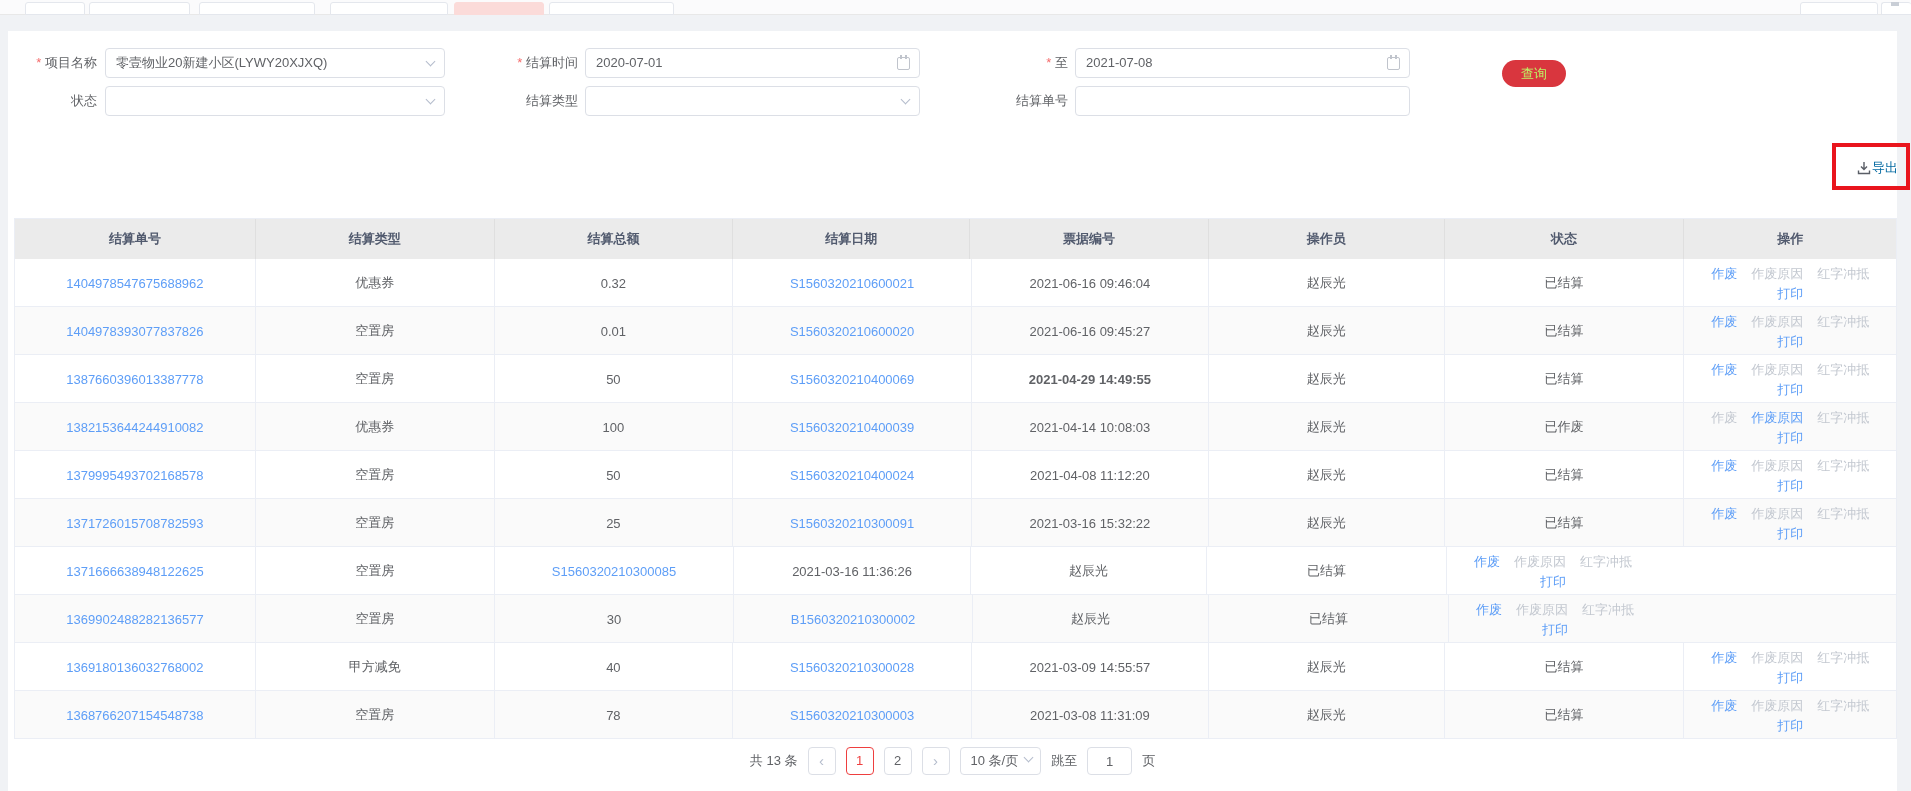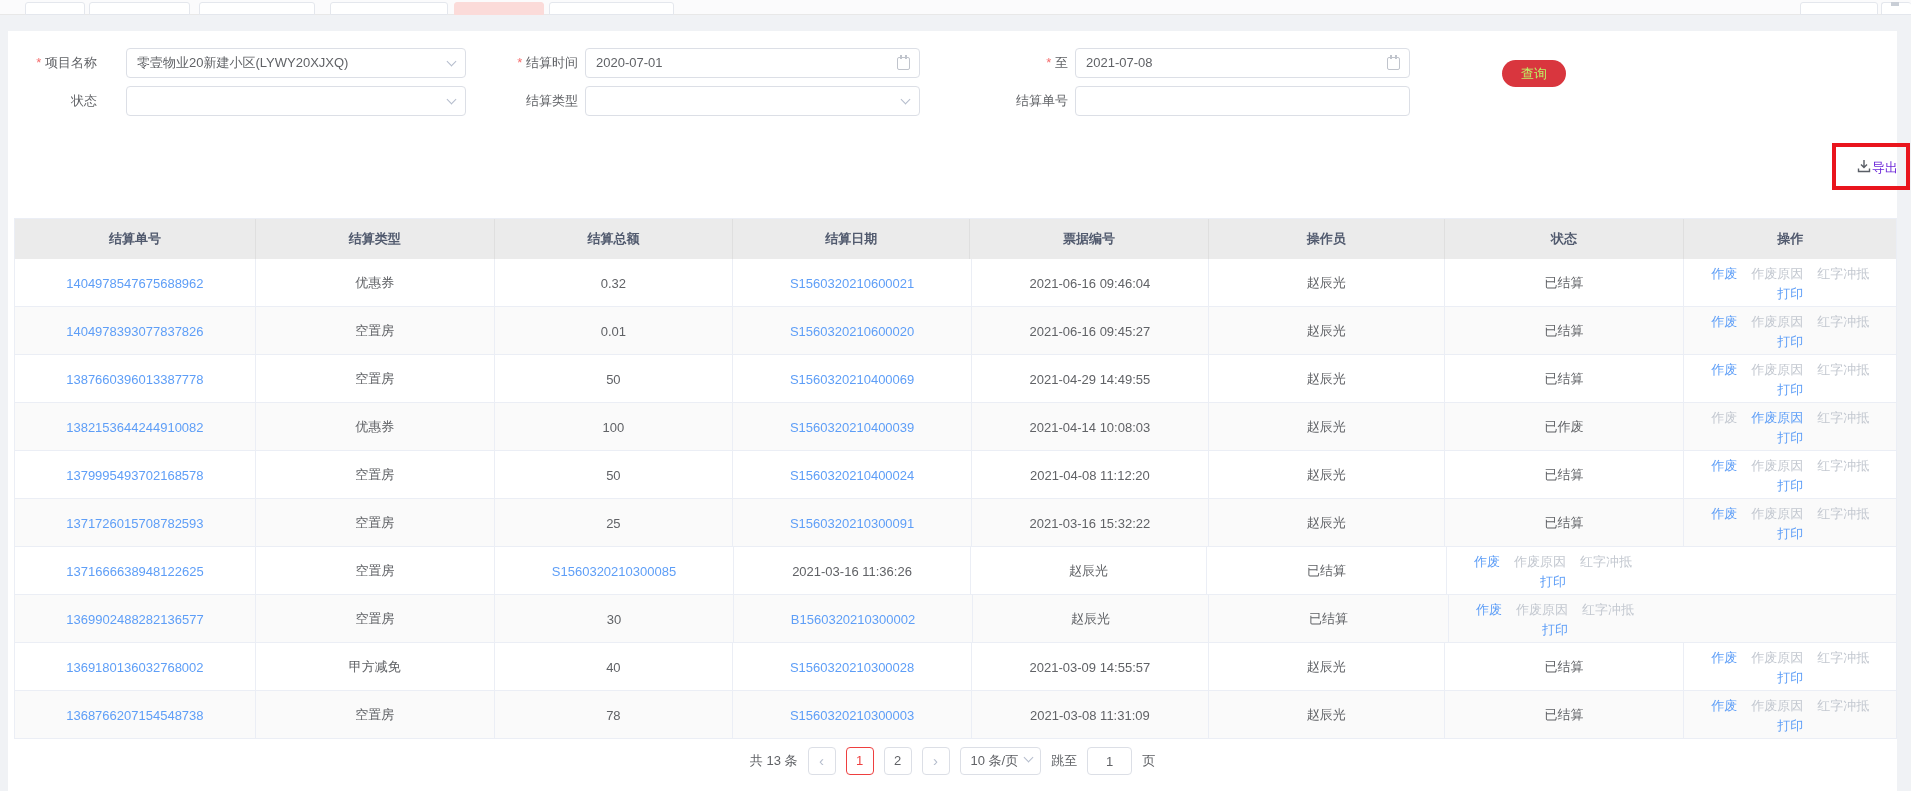--- a/index.html
+++ b/index.html
@@ -22,37 +22,37 @@
   .card { position:absolute; left:8px; top:31px; width:1889px; height:760px; background:#fff; }
 
   
   .frow { position:absolute; left:0; height:30px; width:100%; }
   .frow1 { top:17px; } .frow2 { top:55px; }
   .flabel { position:absolute; top:0; height:30px; line-height:30px; text-align:right; color:#606266; }
   .req::before { content:"* "; color:#f56c6c; }
   .l1 { left:0; width:89px; } .l2 { left:470px; width:100px; } .l3 { left:990px; width:70px; }
   .fctl { position:absolute; top:0; height:30px; border:1px solid #dcdfe6; border-radius:4px;
     background:#fff; line-height:28px; padding:0 10px; color:#606266; }
-  .c1 { left:97px; width:340px;margin-left:21px; } .c2 { left:577px; width:335px; } .c3 { left:1067px; width:335px; }
+  .c1 { left:97px; width:340px; } .c2 { left:577px; width:335px; } .c3 { left:1067px; width:335px; }
   .chev { position:absolute; right:10px; top:9px; width:7px; height:7px;
     border-right:1px solid #b4bccc; border-bottom:1px solid #b4bccc; transform:rotate(45deg); }
   .cal { position:absolute; right:9px; top:8px; width:13px; height:13px;
     border:1px solid #c0c4cc; border-radius:2px; }
   .cal::before { content:""; position:absolute; left:2px; top:-3px; width:2px; height:4px; background:#c0c4cc; }
   .cal::after  { content:""; position:absolute; right:2px; top:-3px; width:2px; height:4px; background:#c0c4cc; }
   .query-btn { position:absolute; left:1494px; top:12px; width:64px; height:27px;
     background:var(--accent-red,#d9363e); color:#bef264; border:none; border-radius:14px;
     font-size:13px; cursor:pointer; font-family:inherit; }
 
   
   .annot-box { position:absolute; left:1824px; top:112px; width:78px; height:47px;
     border:4px solid var(--annotation-red,#e9151d); }
   .export-btn { position:absolute; right:8px; top:12px; background:none; border:none;
-    color:#6d28d9; font-size:13px; cursor:pointer; font-family:inherit;
-    display:flex; align-items:flex-start; gap:1px; }
+    color:#0369a1; font-size:13px; cursor:pointer; font-family:inherit;
+    display:flex; align-items:center; gap:1px; }
   .export-btn svg { display:block; }
 
   
   .tbl { position:absolute; left:6px; top:187px; width:1883px;
     border:1px solid #ebeef5; border-bottom:none; }
   .thead { display:flex; height:40px; background:var(--header-bg,#ebebeb); }
   .th { display:flex; align-items:center; justify-content:center; font-weight:bold;
     color:#515a6e; border-right:1px solid #dfdfdf; height:40px; }
   .th:last-child { border-right:none; }
   .trow { display:flex; height:48px; background:#fff; border-bottom:1px solid #ebeef5; }
@@ -223,21 +223,21 @@
           </div>
           <div class="td" style="width: 239px;">
             <span>空置房</span>
           </div>
           <div class="td" style="width: 239px;">
             <span>50</span>
           </div>
           <div class="td" style="width: 239px;">
             <a class="lnk">S1560320210400069</a>
           </div>
-          <div class="td" style="width: 237px;">
+          <div class="td" style="width: 237px; font-weight: bold;">
             <span>2021-04-29 14:49:55</span>
           </div>
           <div class="td" style="width: 236px;">
             <span>赵辰光</span>
           </div>
           <div class="td" style="width: 240px;">
             <span>已结算</span>
           </div>
           <div class="td ops" style="width: 212px;">
             <div class="line1">

